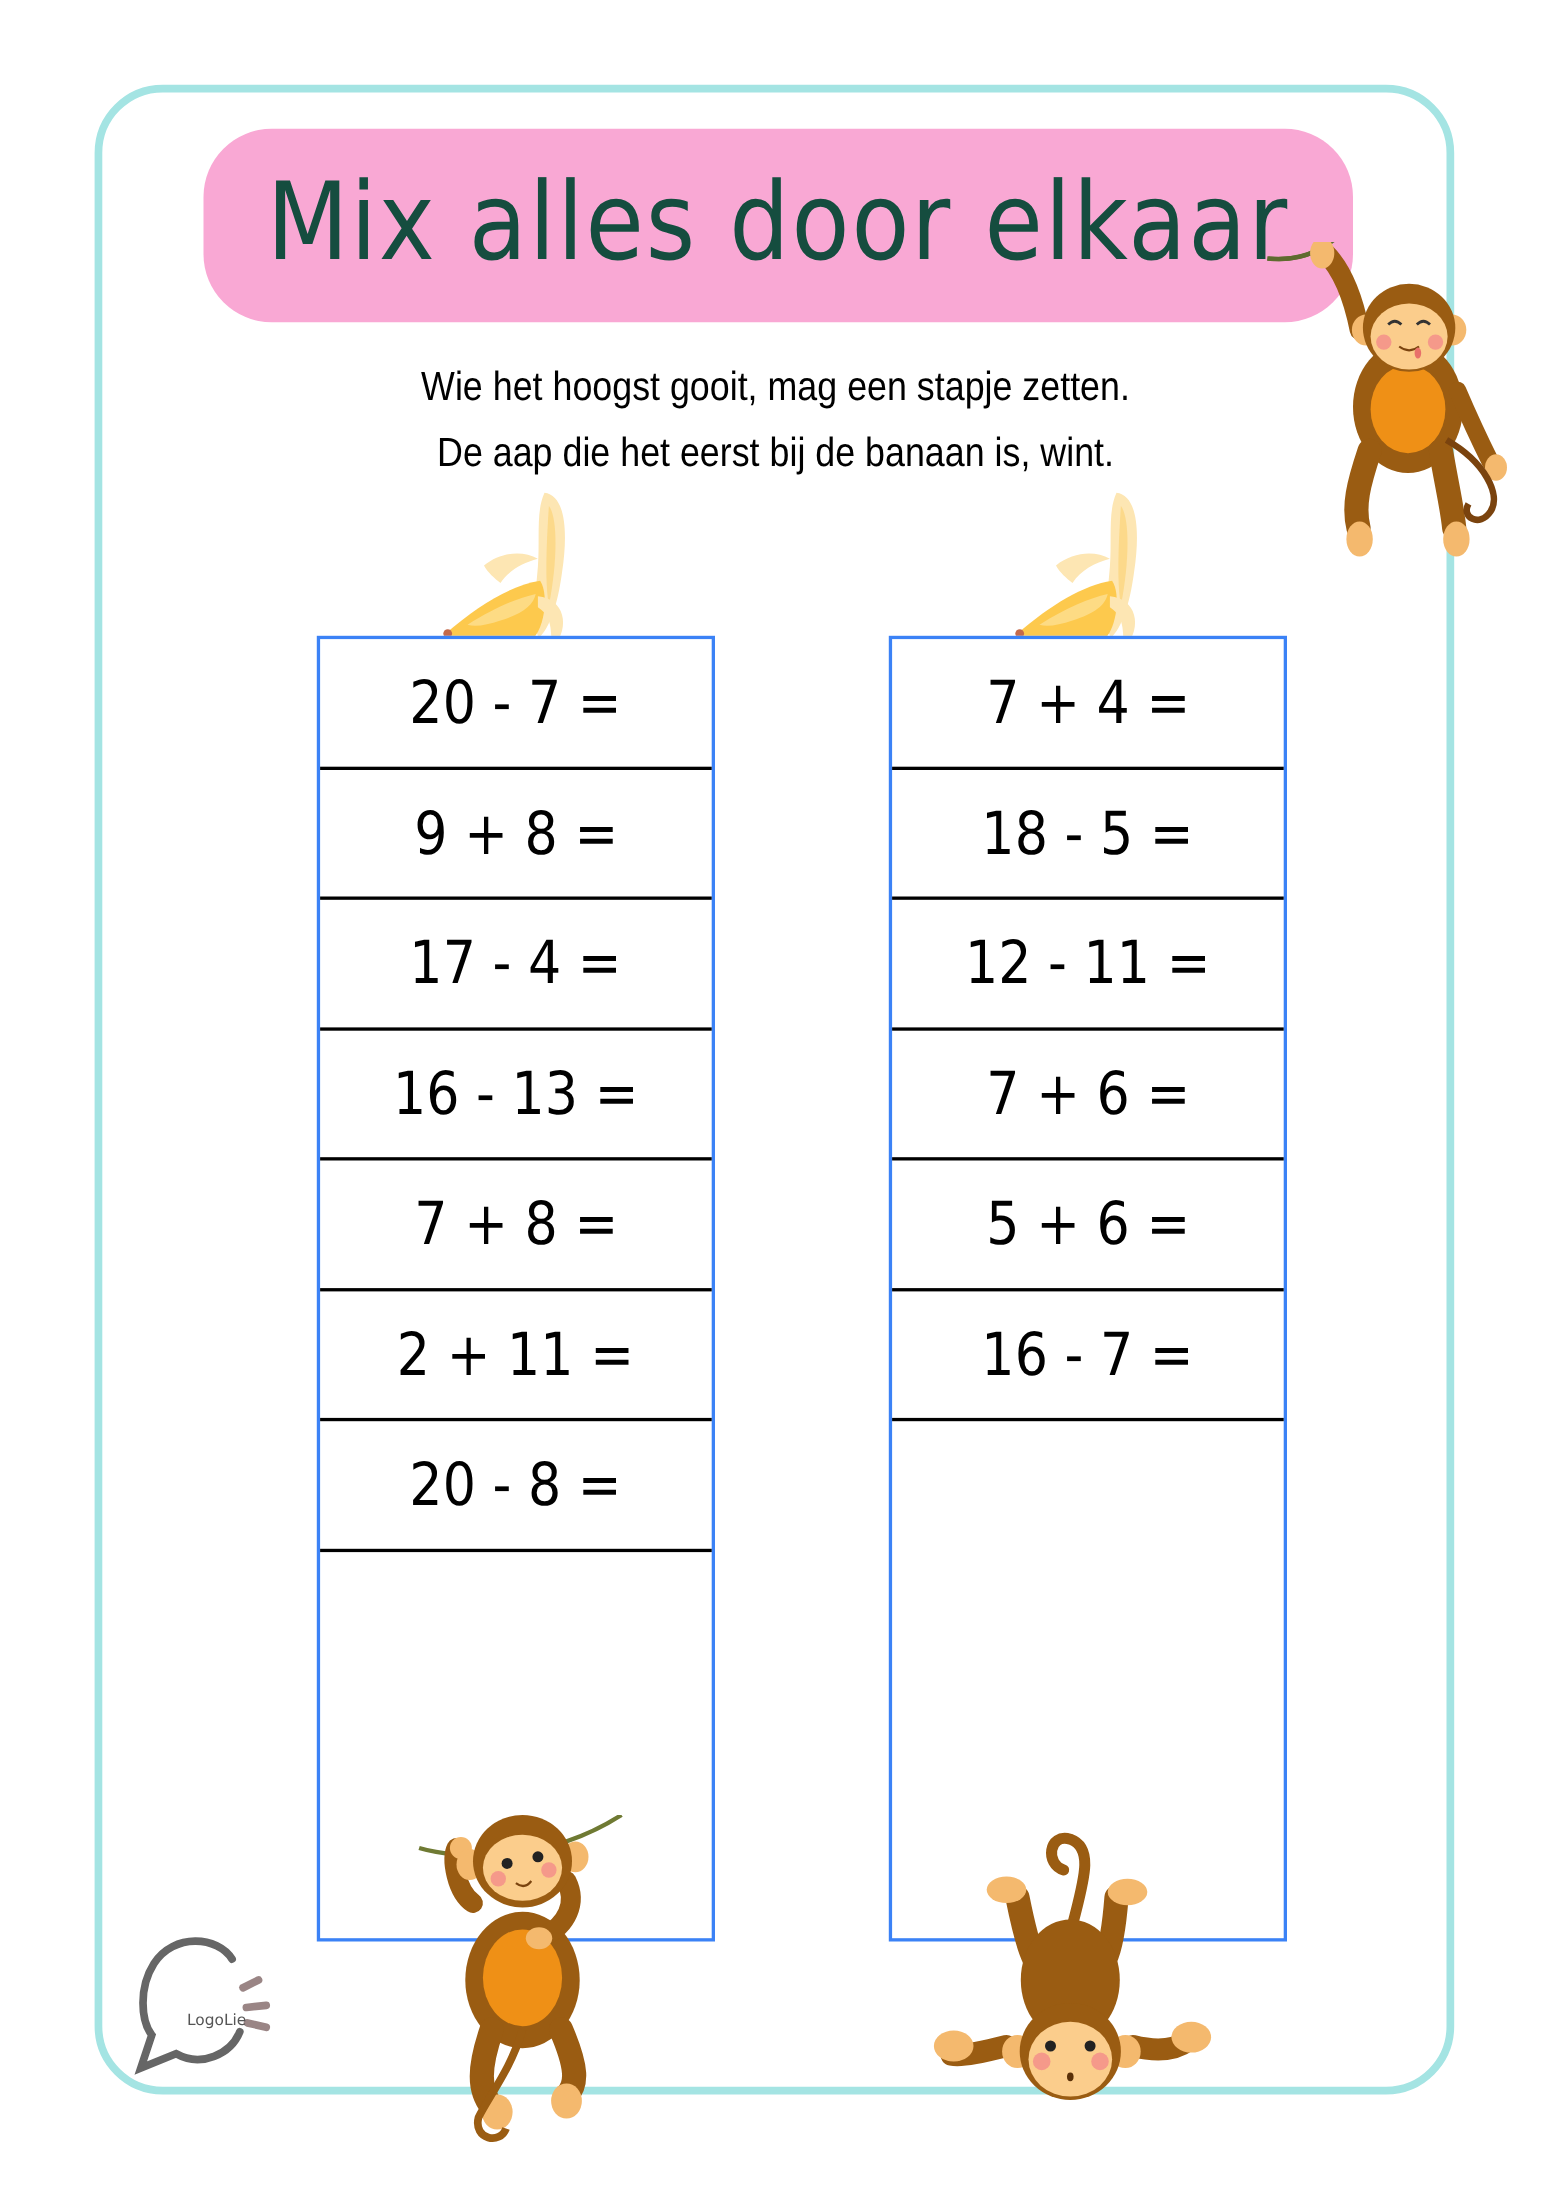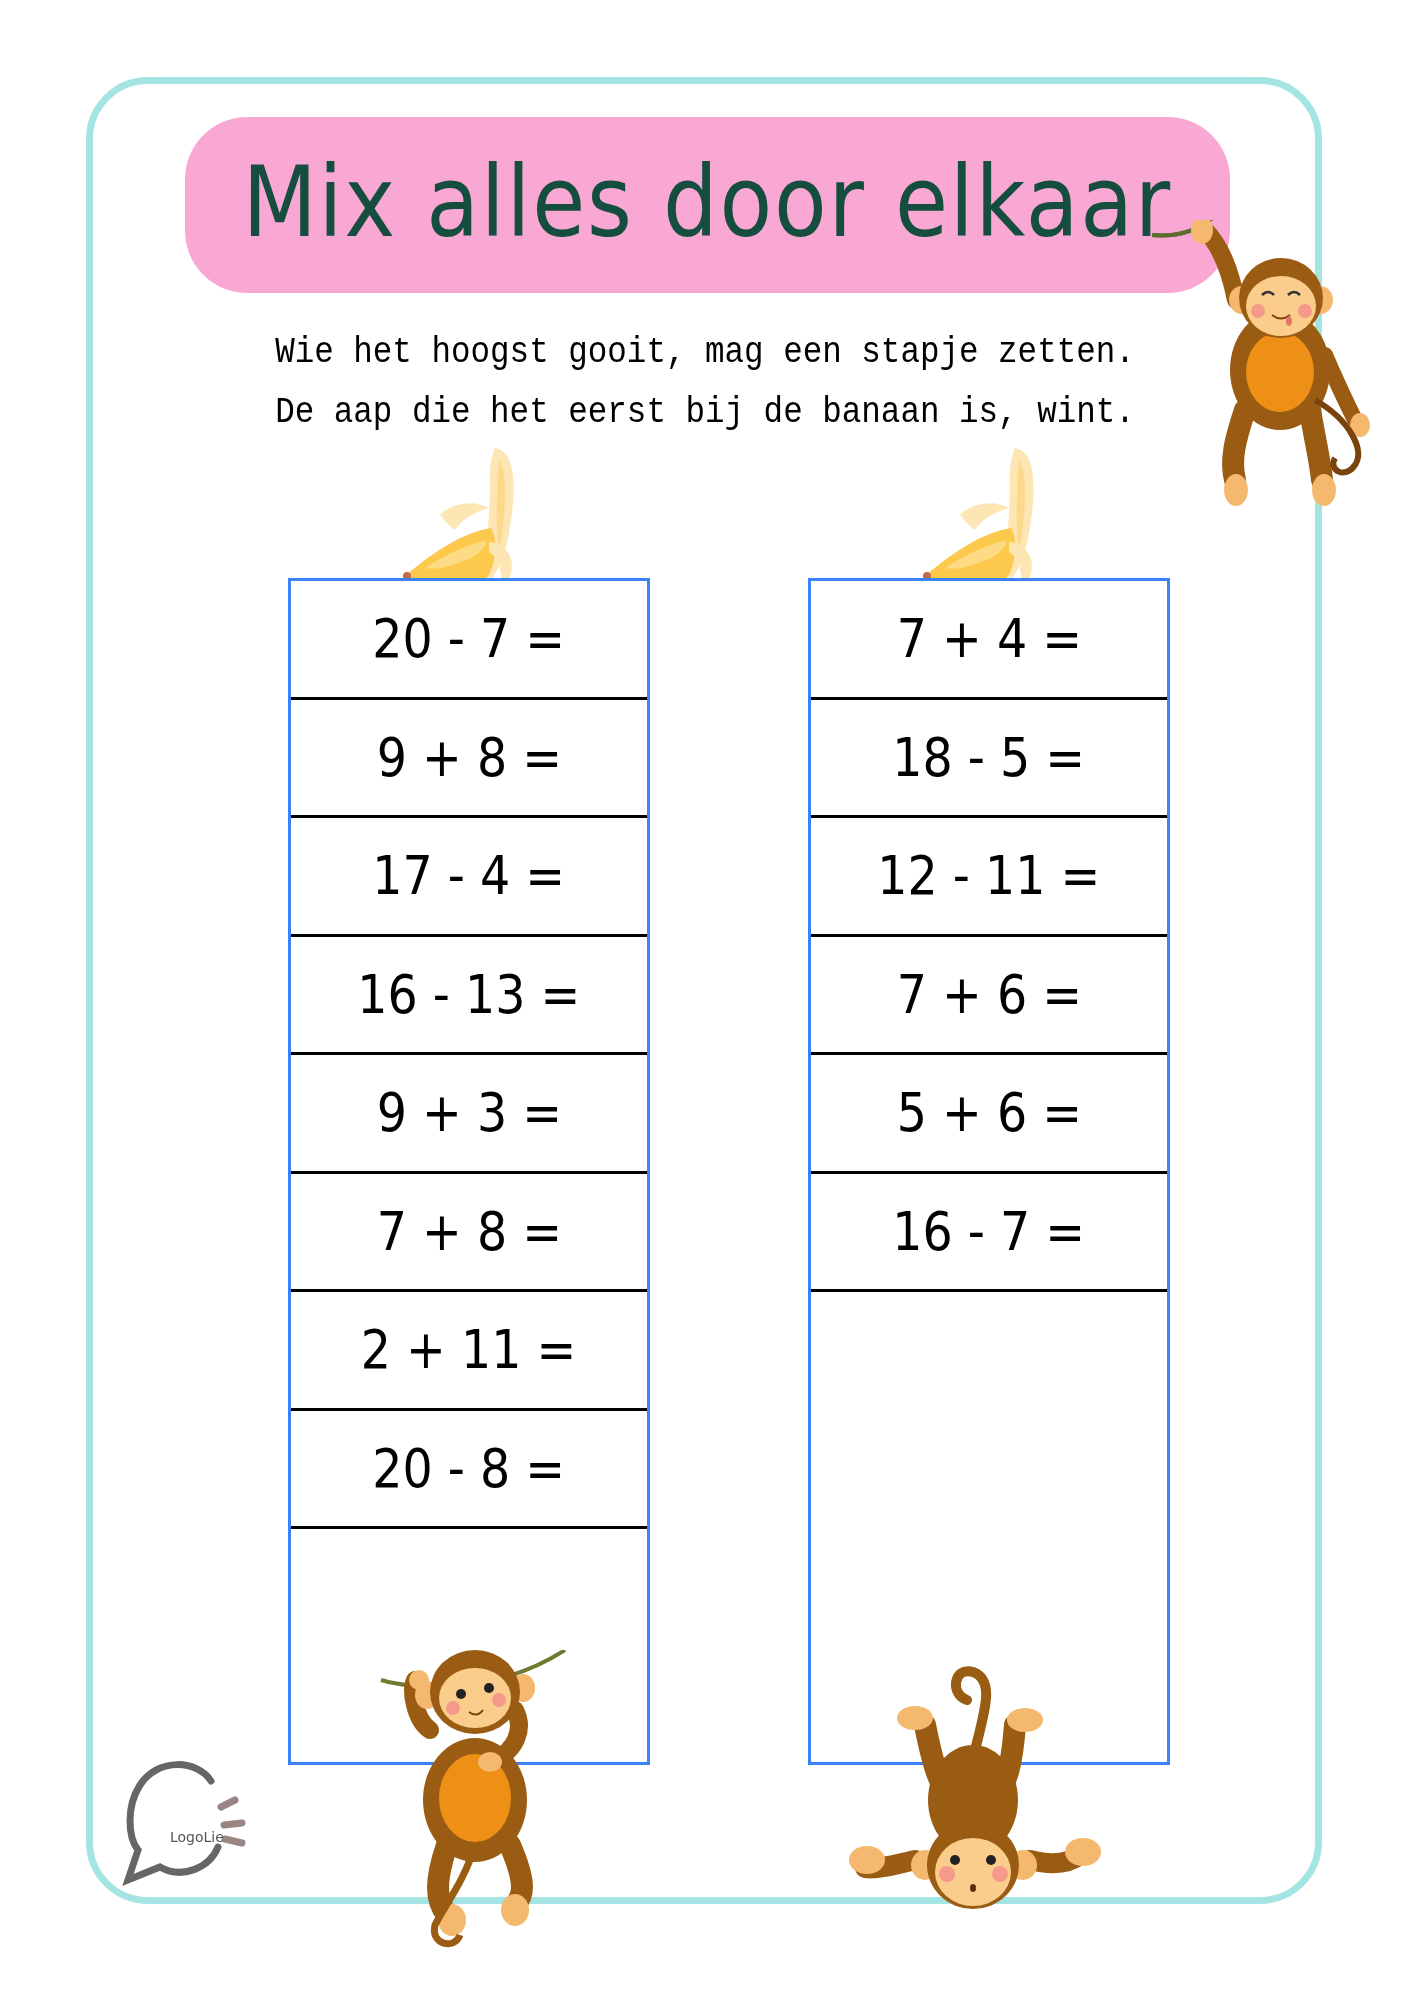--- a/index.html
+++ b/index.html
@@ -13,21 +13,21 @@
     background: #f9a8d4; border-radius: 62px;
     display: flex; align-items: center; justify-content: center;
   }
   .title-text {
     color: #154d3f; font-size: 98px; letter-spacing: 2px; white-space: nowrap;
     font-family: "DejaVu Sans", sans-serif; font-weight: normal;
     transform: scaleX(0.88); display: inline-block; margin-top: -6px;
   }
   .instructions {
     position: absolute; left: 200px; width: 1010px; top: 322px; text-align: center;
-    color: #000; font-size: 37px; line-height: 60px; font-family: Liberation Mono, monospace;
+    color: #000; font-size: 37px; line-height: 60px; font-family: Liberation Sans, sans-serif;
   }
   .instructions div { transform: scaleX(0.88); transform-origin: center; white-space: nowrap; }
   .ladder {
     position: absolute; top: 578px; width: 362px; border: 3px solid #3b82f6; box-sizing: border-box; background: #fff;
   }
   .ladder.left { left: 288px; }
   .ladder.right { left: 808px; }
   .rung {
     height: 118.5px; border-bottom: 3px solid #000; box-sizing: border-box;
     display: flex; align-items: center; justify-content: center;
@@ -87,23 +87,20 @@
       <span>20 - 7 =</span>
     </div>
   <div class="rung">
       <span>9 + 8 =</span>
     </div>
   <div class="rung">
       <span>17 - 4 =</span>
     </div>
   <div class="rung">
       <span>16 - 13 =</span>
-    </div>
-  <div class="rung">
-      <span>9 + 3 =</span>
     </div>
   <div class="rung">
       <span>7 + 8 =</span>
     </div>
   <div class="rung">
       <span>2 + 11 =</span>
     </div>
   <div class="rung">
       <span>20 - 8 =</span>
     </div>

